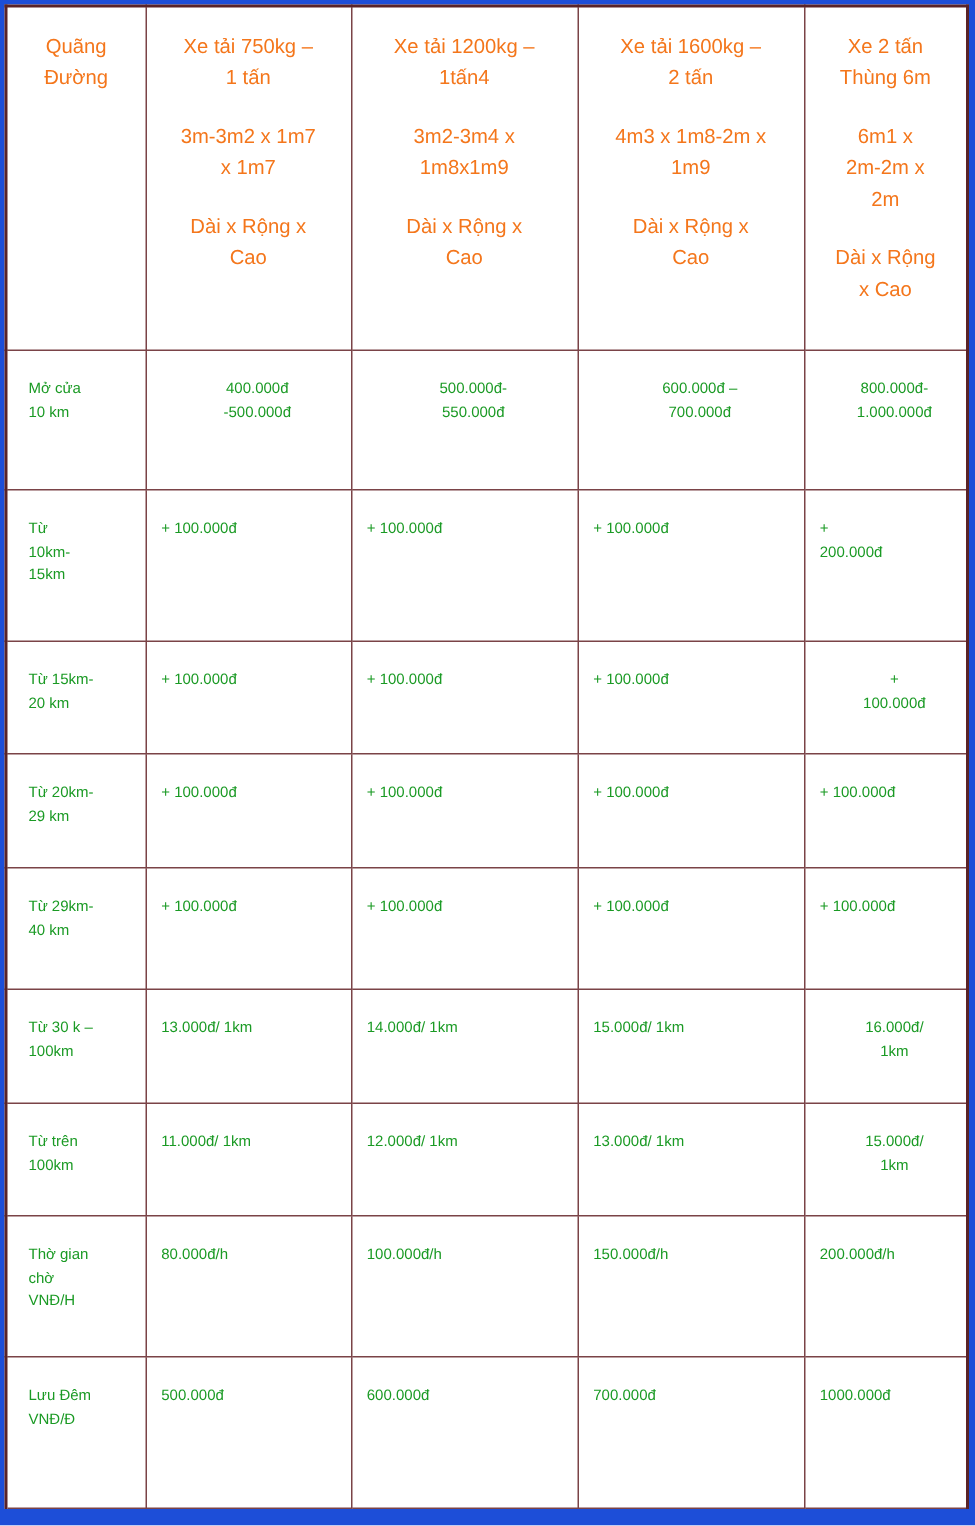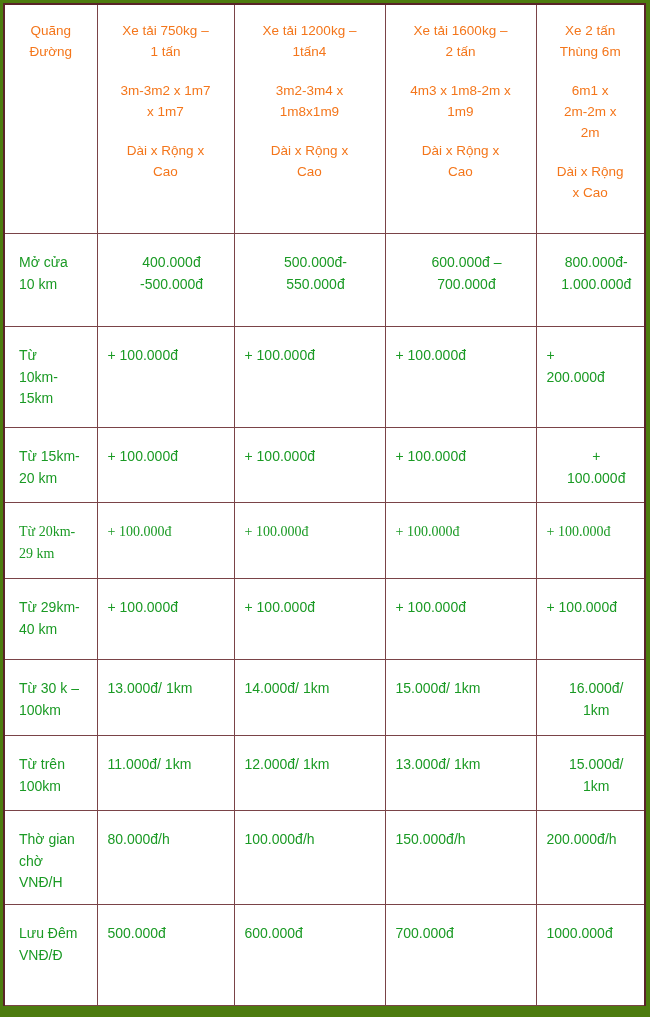--- a/index.html
+++ b/index.html
@@ -10,21 +10,21 @@
   body {
     width: 650px;
     height: 1017px;
     overflow: hidden;
     font-family: "Liberation Sans", sans-serif;
   }
   #page {
     position: relative;
     width: 650px;
     height: 1017px;
-    background: #4d7c0f;
+    background: #1d4ed8;
     overflow: hidden;
   }
   table.price-table {
     position: absolute;
     left: 3px;
     top: 3px;
     width: 643px;
     border-collapse: collapse;
     table-layout: fixed;
     background: #ffffff;
@@ -44,21 +44,21 @@
   }
   col.c0 { width: 93px; }
   col.c1 { width: 137px; }
   col.c2 { width: 151px; }
   col.c3 { width: 151px; }
   col.c4 { width: 109px; }
 
   .cellbox {
     padding: 14px 10px 10px 14px;
     line-height: 1.55;
-    font-size: 14px;
+    font-size: 10px;
   }
   .head-cell .cellbox {
     color: #f4761b;
     text-align: center;
     padding: 16px 8px 10px 8px;
     font-size: 13.5px;
   }
   .head-cell.first .cellbox {
     text-align: center;
     padding-top: 16px;
@@ -77,21 +77,21 @@
   }
   .val.left .cellbox {
     text-align: center;
     padding-left: 22px;
   }
 
   tr.r-head td { height: 228px; }
   tr.r0 td { height: 92px; }
   tr.r1 td { height: 100px; }
   tr.r2 td { height: 74px; }
-  tr.r3 td { height: 75px; font-family: Liberation Serif, serif; }
+  tr.r3 td { height: 75px; }
   tr.r4 td { height: 80px; }
   tr.r5 td { height: 75px; }
   tr.r6 td { height: 74px; }
   tr.r7 td { height: 93px; }
   tr.r8 td { height: 100px; }
 </style>
 </head>
 <body>
 
 <div id="page">

